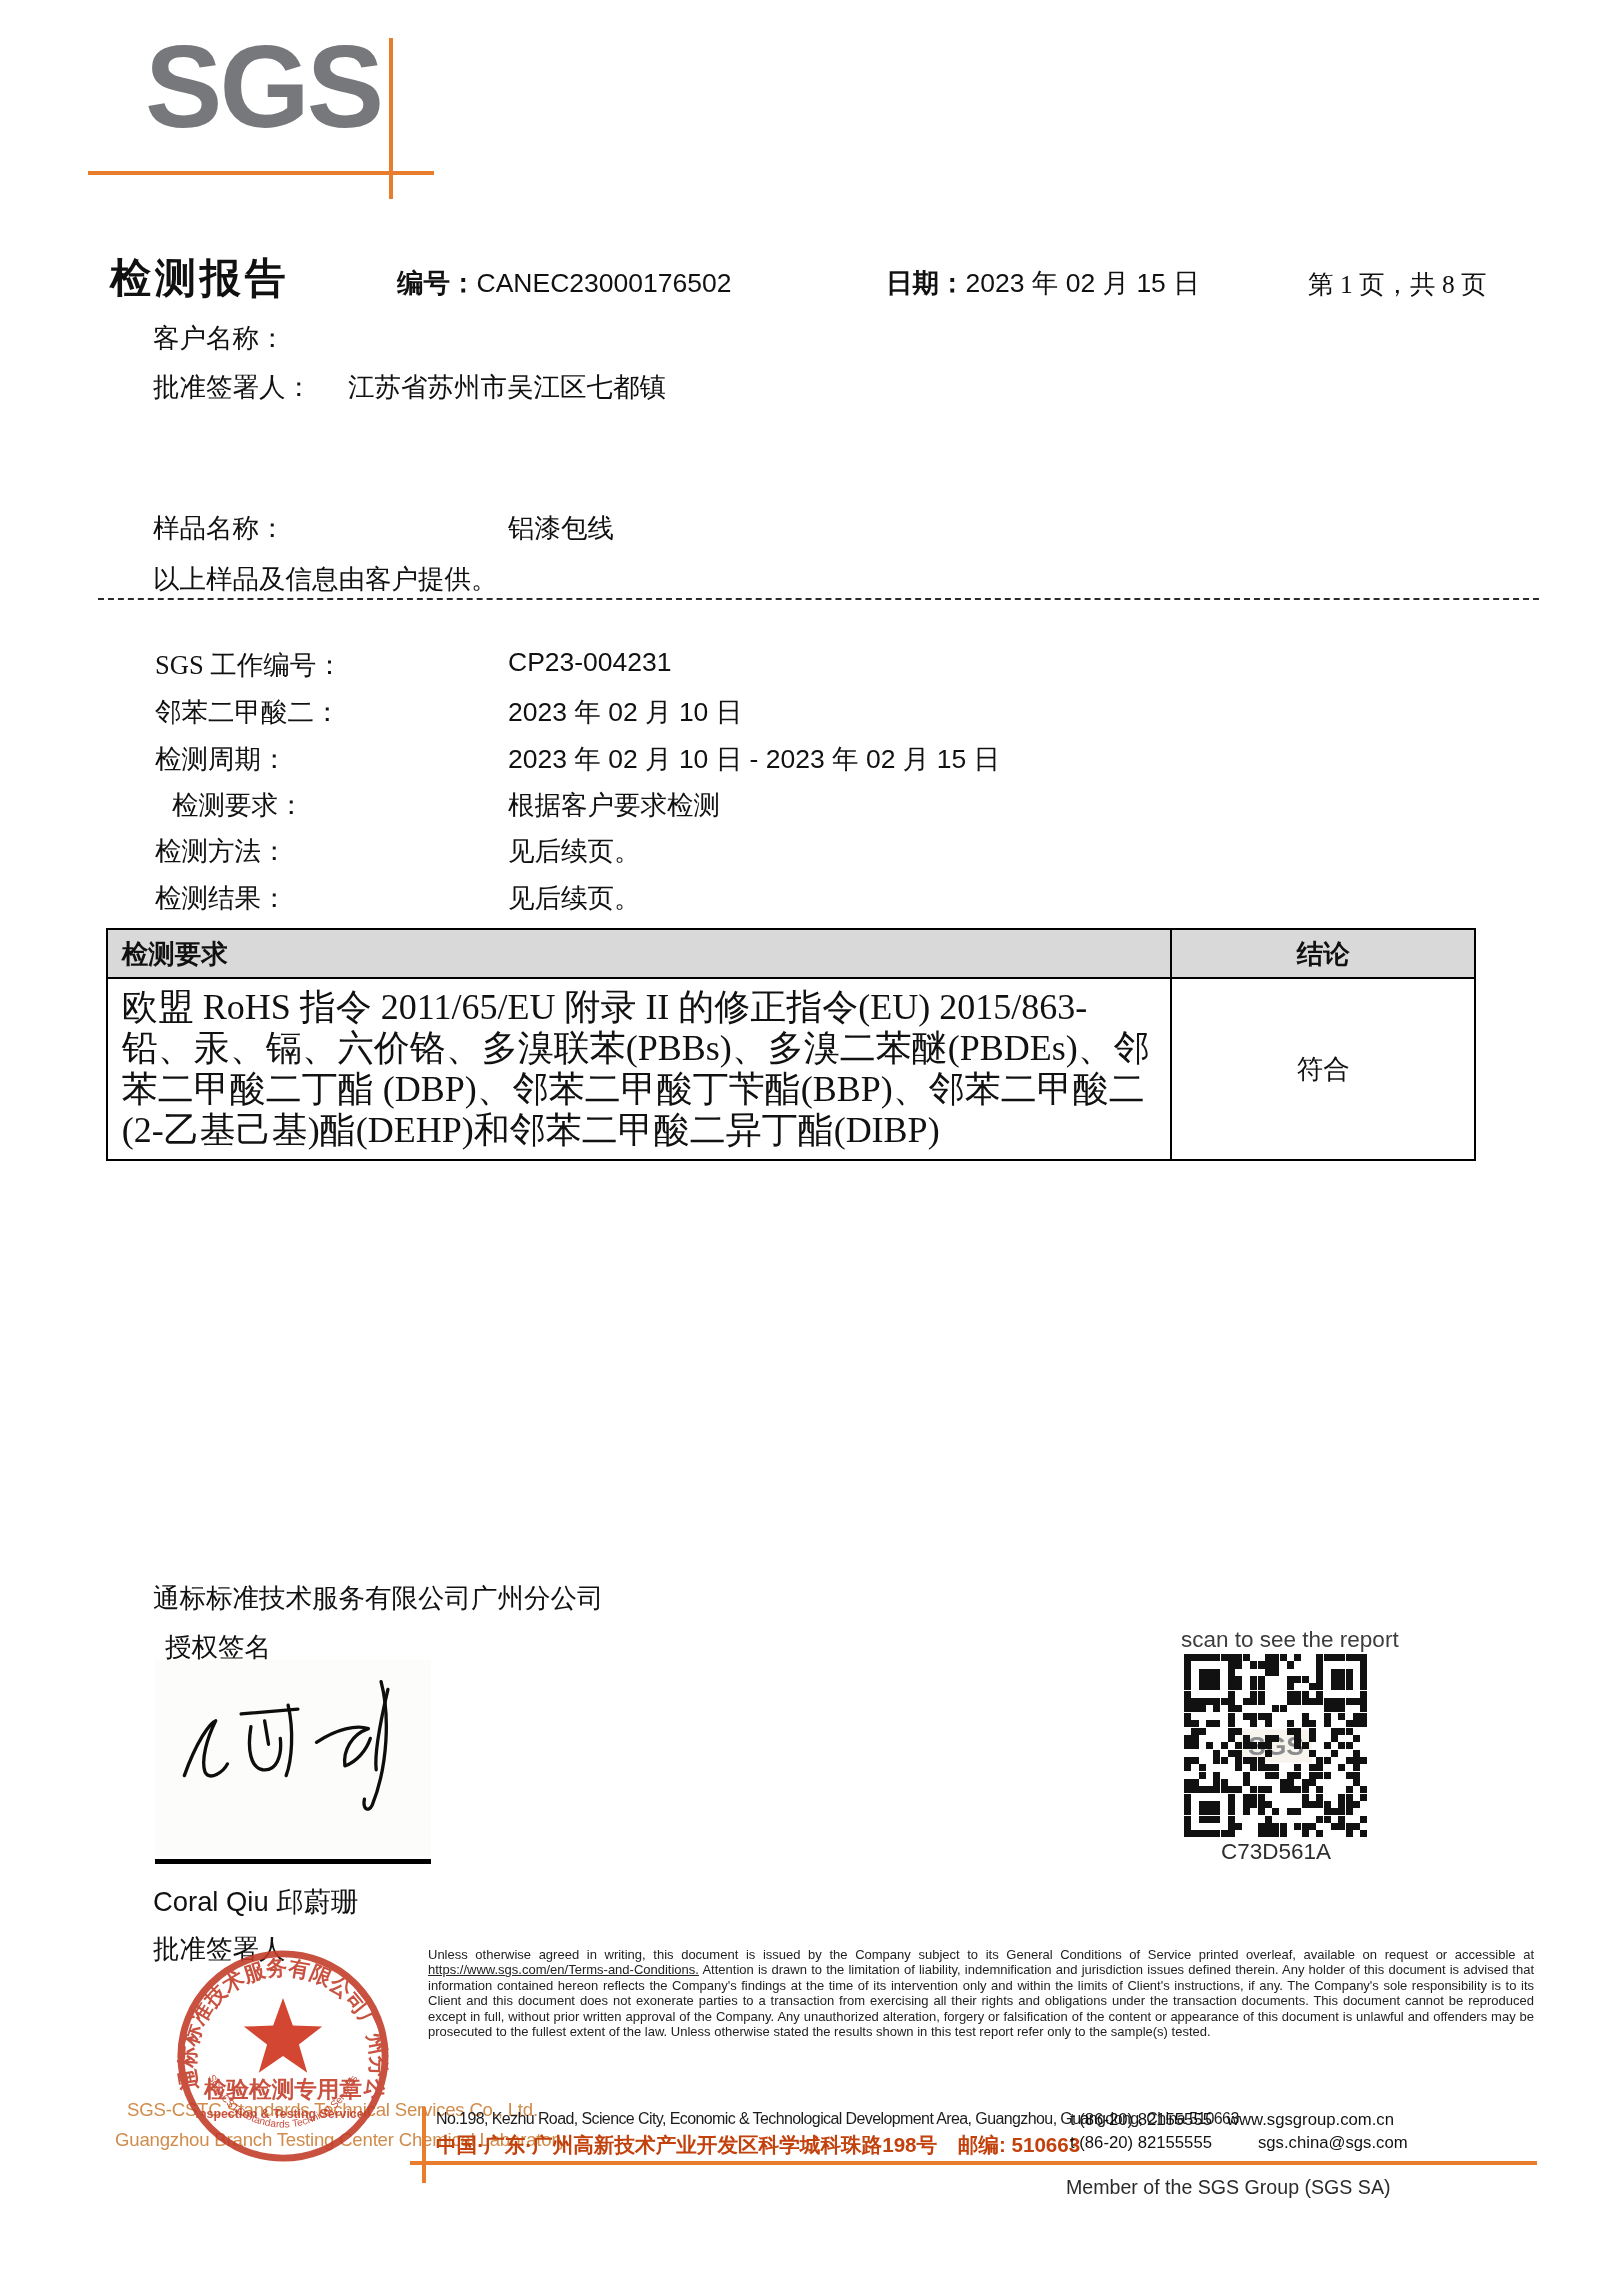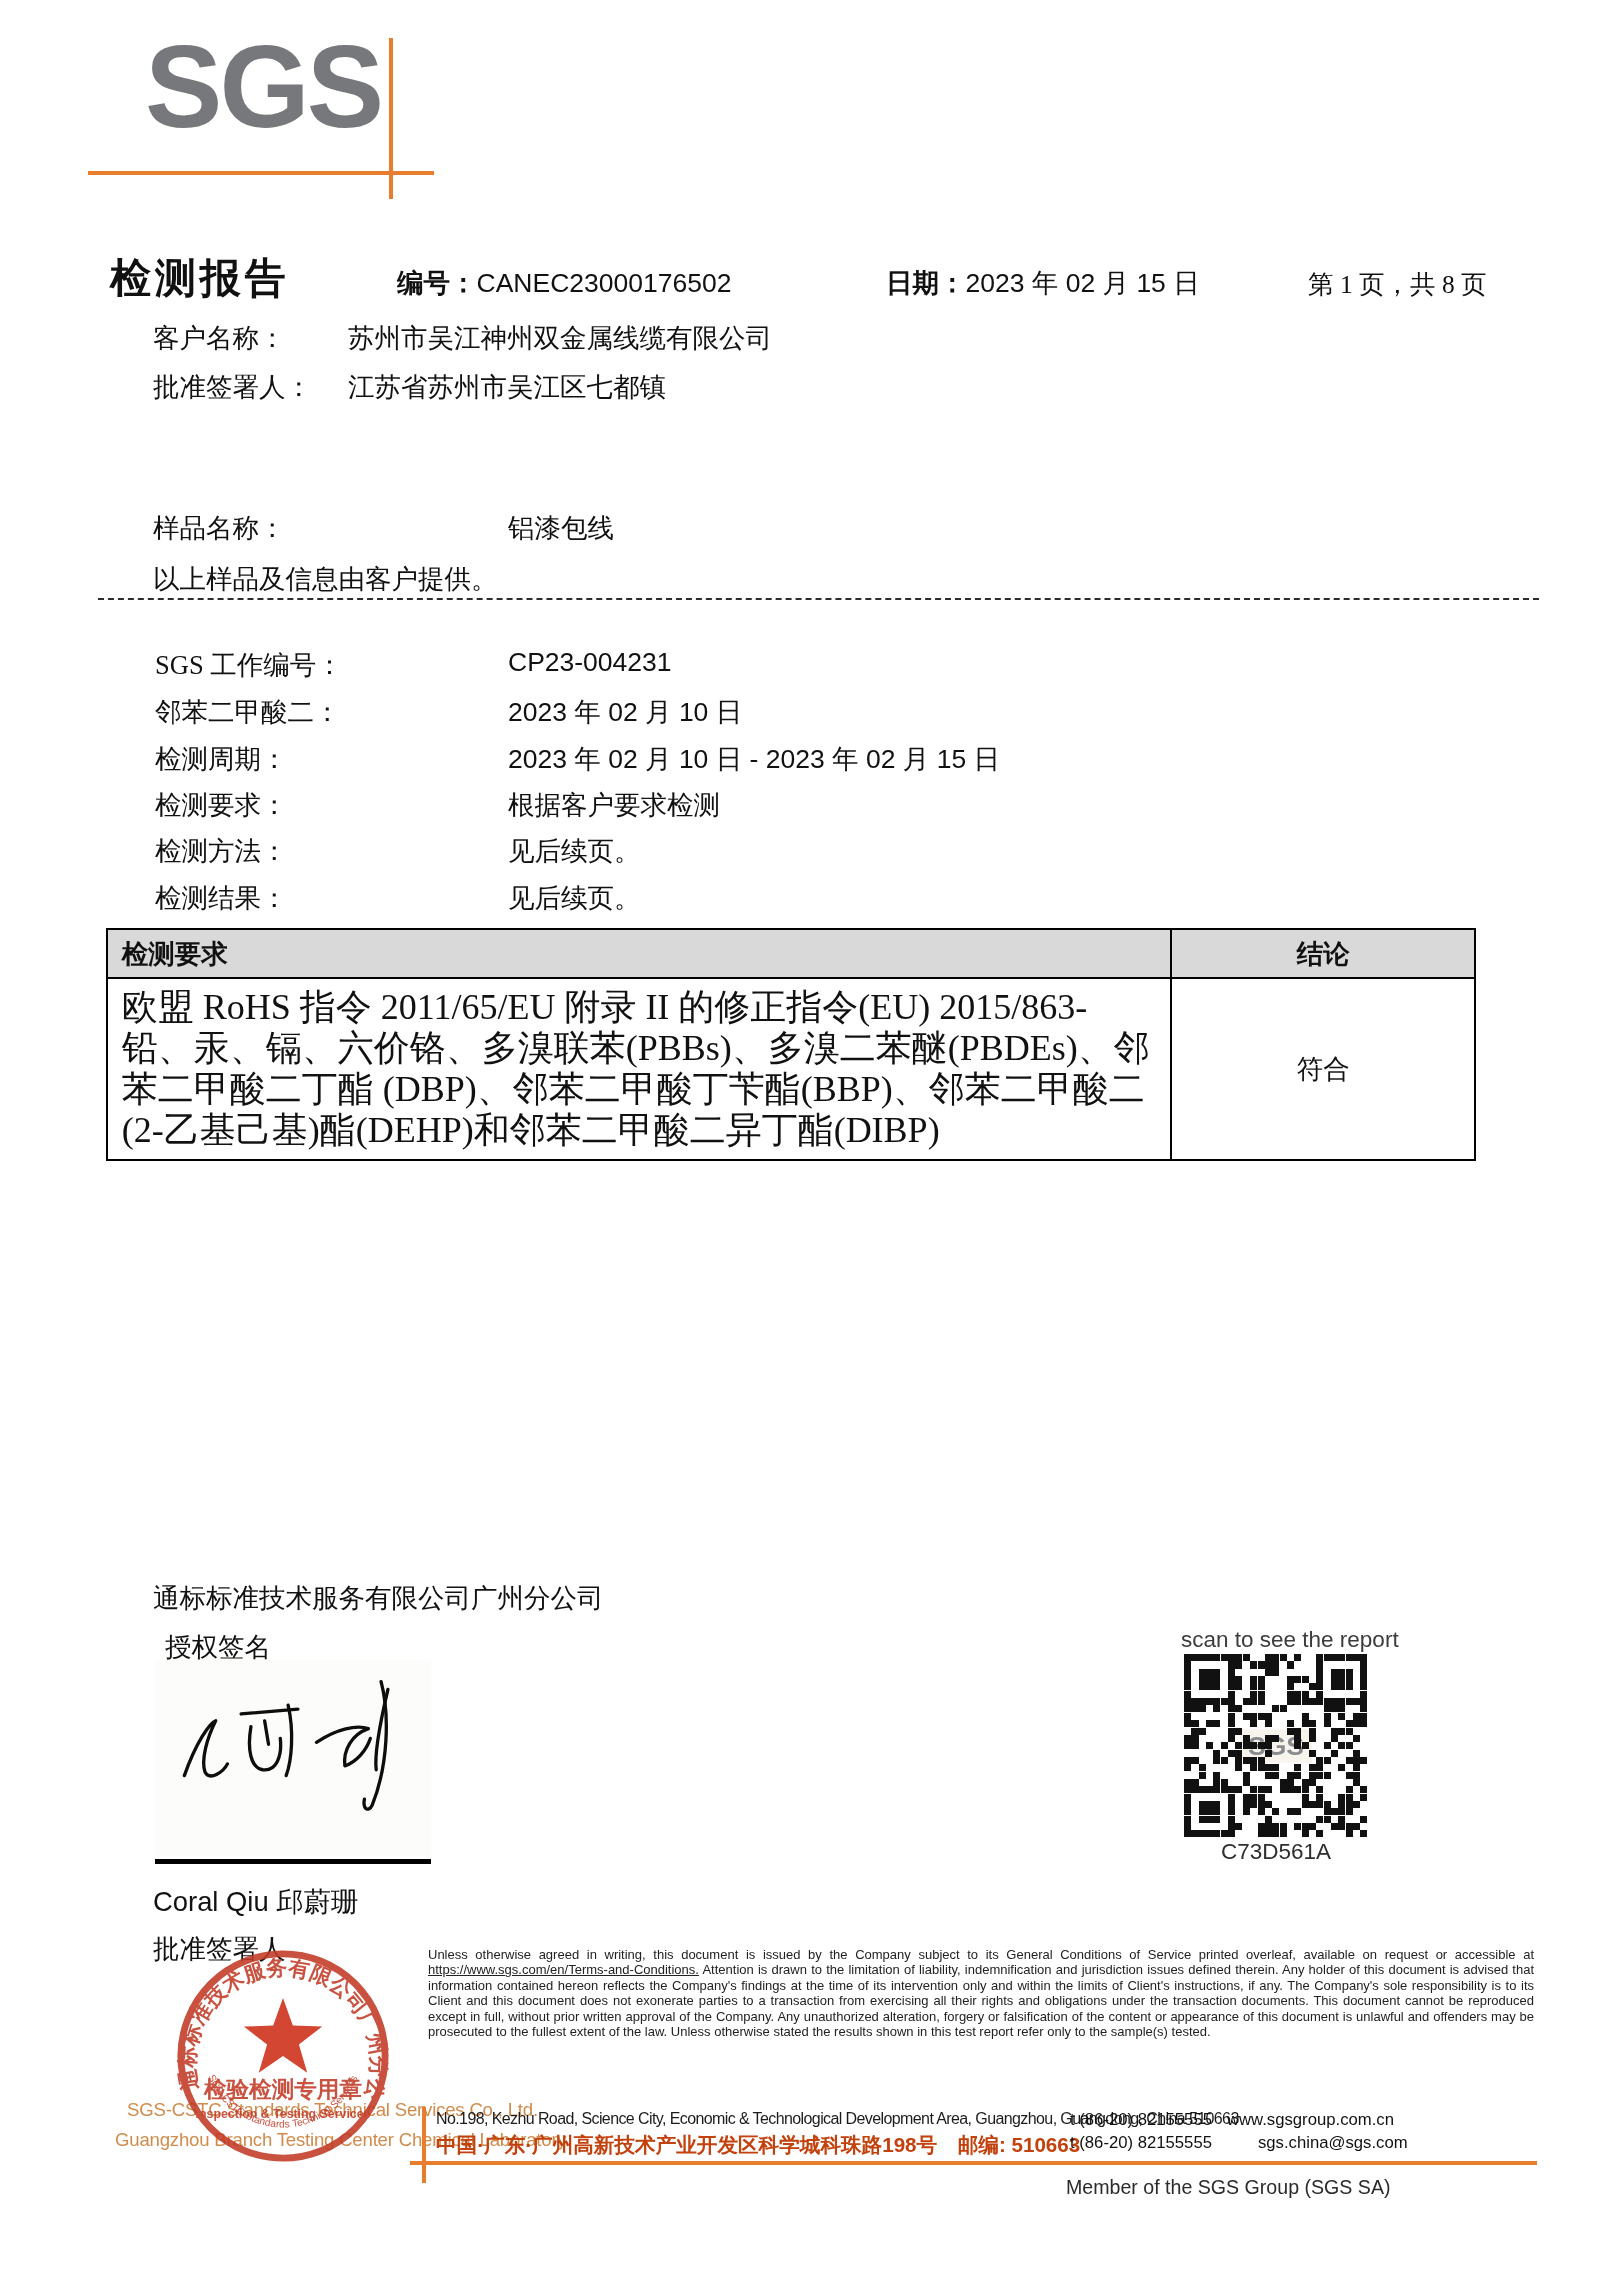--- a/index.html
+++ b/index.html
@@ -84,37 +84,36 @@
   <div class="abs doc-title">检测报告</div>
   <div class="abs hdr-item" style="left:397px">
     <span class="hdr-label">编号：</span><span>CANEC23000176502</span>
   </div>
   <div class="abs hdr-item" style="left:886px">
     <span class="hdr-label">日期：</span><span>2023 年 02 月 15 日</span>
   </div>
   <div class="abs pageinfo serif">第 1 页，共 8 页</div>
 
   <div class="abs serif row-label" style="left:153px;top:320px">客户名称：</div>
-  <div class="abs serif row-value" style="left:348px;top:320px">苏州市吴江神州双金属线缆有限公司</div>
   <div class="abs serif row-label" style="left:153px;top:369px">批准签署人：</div>
   <div class="abs serif row-value" style="left:348px;top:369px">江苏省苏州市吴江区七都镇</div>
 
   <div class="abs serif row-label" style="left:153px;top:510px">样品名称：</div>
   <div class="abs serif row-value" style="left:508px;top:510px">铝漆包线</div>
   <div class="abs serif row-value" style="left:153px;top:561px">以上样品及信息由客户提供。</div>
 
   <div class="abs dashline"></div>
 
   <div class="abs serif row-label" style="left:155px;top:647px">SGS 工作编号：</div>
   <div class="abs row-value" style="left:508px;top:647px">CP23-004231</div>
   <div class="abs serif row-label" style="left:155px;top:694px">邻苯二甲酸二：</div>
   <div class="abs row-value" style="left:508px;top:694px">2023 年 02 月 10 日</div>
   <div class="abs serif row-label" style="left:155px;top:741px">检测周期：</div>
   <div class="abs row-value" style="left:508px;top:741px">2023 年 02 月 10 日 - 2023 年 02 月 15 日</div>
-  <div class="abs serif row-label" style="left:155px;top:787px">检测要求：</div>
+  <div class="abs serif row-label" style="left:172px;top:787px">检测要求：</div>
   <div class="abs serif row-value" style="left:508px;top:787px">根据客户要求检测</div>
   <div class="abs serif row-label" style="left:155px;top:833px">检测方法：</div>
   <div class="abs serif row-value" style="left:508px;top:833px">见后续页。</div>
   <div class="abs serif row-label" style="left:155px;top:880px">检测结果：</div>
   <div class="abs serif row-value" style="left:508px;top:880px">见后续页。</div>
 
   <table class="abs rtable">
     <tbody>
         <tr>
       <th class="c1">检测要求</th>

